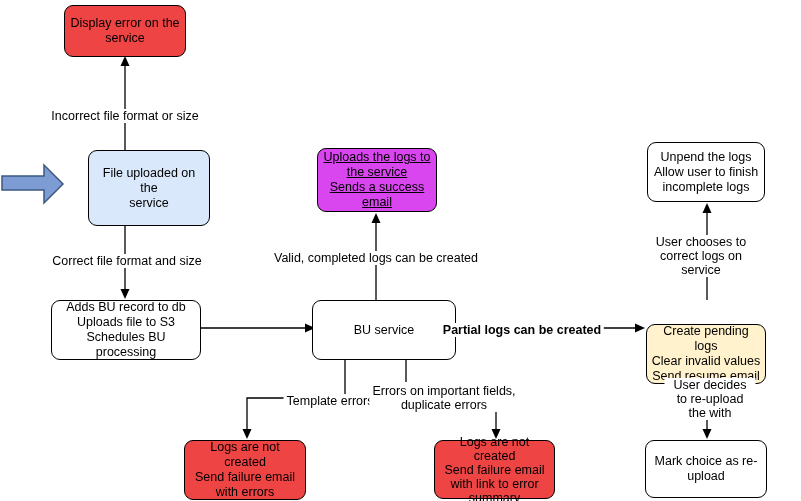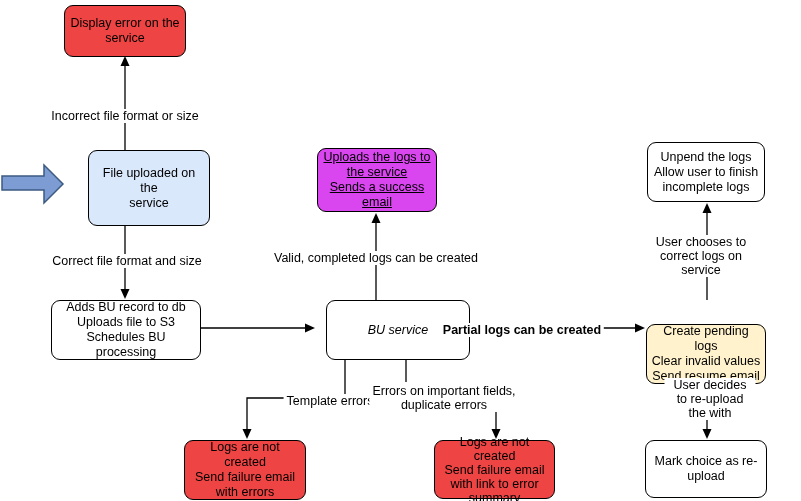--- a/index.html
+++ b/index.html
@@ -81,21 +81,21 @@
   <div class="node pink" style="left:64px;top:5px;width:122px;height:52px;">Display error on the
 service</div>
 
   <div class="node blue" style="left:64px;top:150px;width:122px;height:76px;margin-left:24px;">File uploaded on the
 service</div>
 
   <div class="node white" style="left:51px;top:300px;width:150px;height:60px;">Adds BU record to db
 Uploads file to S3
 Schedules BU processing</div>
 
-  <div class="node white" style="left:326px;top:300px;width:144px;height:60px;font-style:italic;">BU service</div>
+  <div class="node white" style="left:312px;top:300px;width:144px;height:60px;">BU service</div>
 
   <div class="node green" style="left:317px;top:148px;width:120px;height:64px;">Uploads the logs to
 the service
 Sends a success
 email</div>
 
   <div class="node yellow" style="left:646px;top:300px;width:120px;height:60px;margin-top:24px;">Create pending logs
 Clear invalid values
 Send resume email</div>
 

